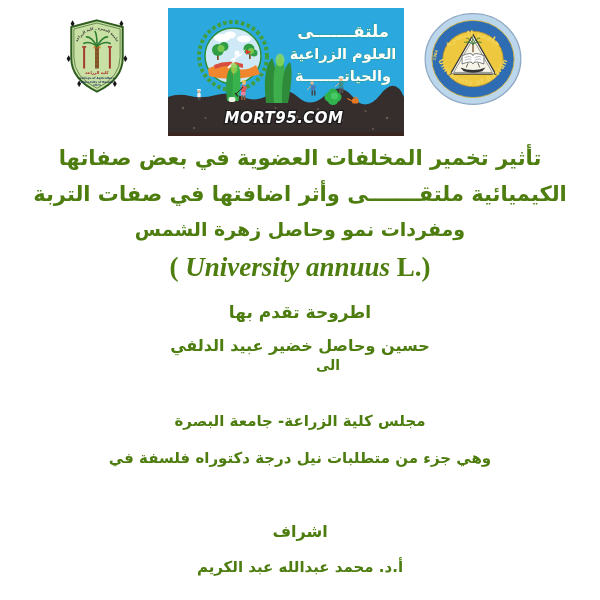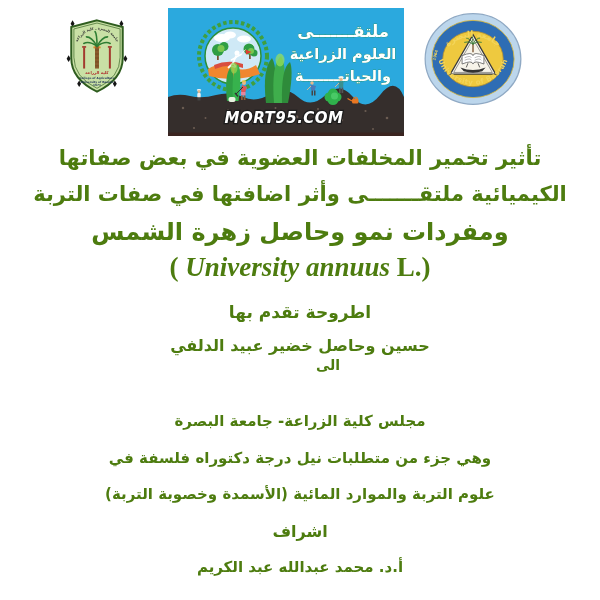--- a/index.html
+++ b/index.html
@@ -10,21 +10,21 @@
   .logo{position:absolute;}
   #college-logo{left:64px;top:16px;width:66px;height:80px;}
   #forum-banner{left:168px;top:8px;width:236px;height:128px;}
   #univ-logo{left:422px;top:12px;width:102px;height:94px;}
   .line{
     position:absolute;left:0;width:600px;text-align:center;
     font-weight:bold;color:#4d7c0f;direction:rtl;white-space:nowrap;
   }
   .t1{top:146px;font-size:21px;}
   .t2{top:182px;font-size:21px;}
-  .t3{top:218px;font-size:24px;}
+  .t3{top:218px;font-size:19px;}
   .species{
     top:252px;font-size:27px;direction:ltr;
     font-family:"Liberation Serif",serif;font-weight:bold;
   }
   .species .it{font-style:italic;}
   .b1{top:302px;font-size:17px;}
   .b2{top:336px;font-size:16px;}
   .b3{top:357px;font-size:14px;margin-left:28px;}
   .b4{top:412px;font-size:15px;}
   .b5{top:449px;font-size:15px;}
@@ -245,17 +245,16 @@
   <div class="line t1">تأثير تخمير المخلفات العضوية في بعض صفاتها</div>
   <div class="line t2">الكيميائية ملتقـــــــى وأثر اضافتها في صفات التربة</div>
   <div class="line t3">ومفردات نمو وحاصل زهرة الشمس</div>
   <div class="line species"><span>( </span><span class="it">University annuus</span><span> L.)</span></div>
 
   <div class="line b1">اطروحة تقدم بها</div>
   <div class="line b2">حسين وحاصل خضير عبيد الدلفي</div>
   <div class="line b3">الى</div>
   <div class="line b4">مجلس كلية الزراعة- جامعة البصرة</div>
   <div class="line b5">وهي جزء من متطلبات نيل درجة دكتوراه فلسفة في</div>
-  <div class="line b6">علوم التربة والموارد المائية (الأسمدة وخصوبة التربة)</div>
   <div class="line b7">اشراف</div>
   <div class="line b8">أ.د. محمد عبدالله عبد الكريم</div>
 
 </div>
 
 </body></html>

